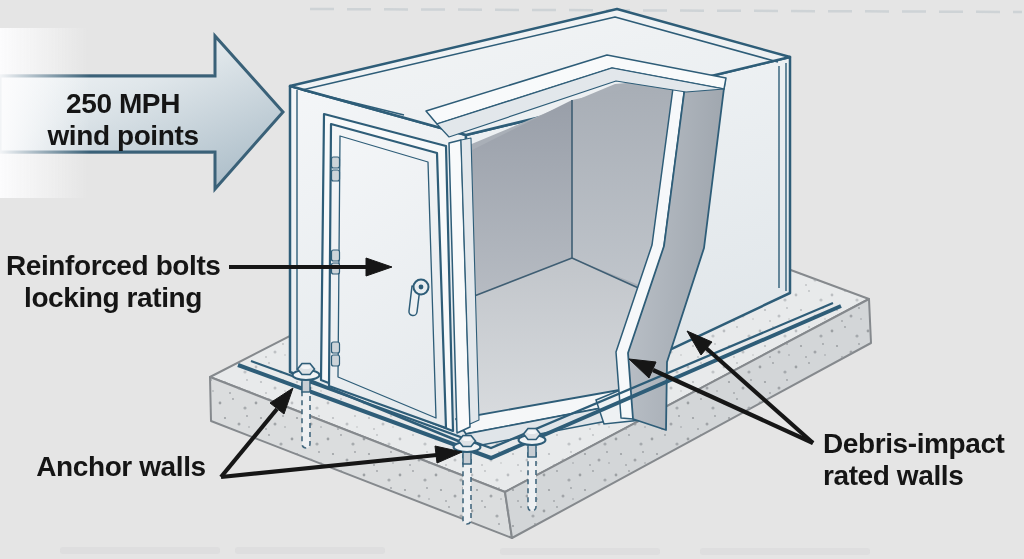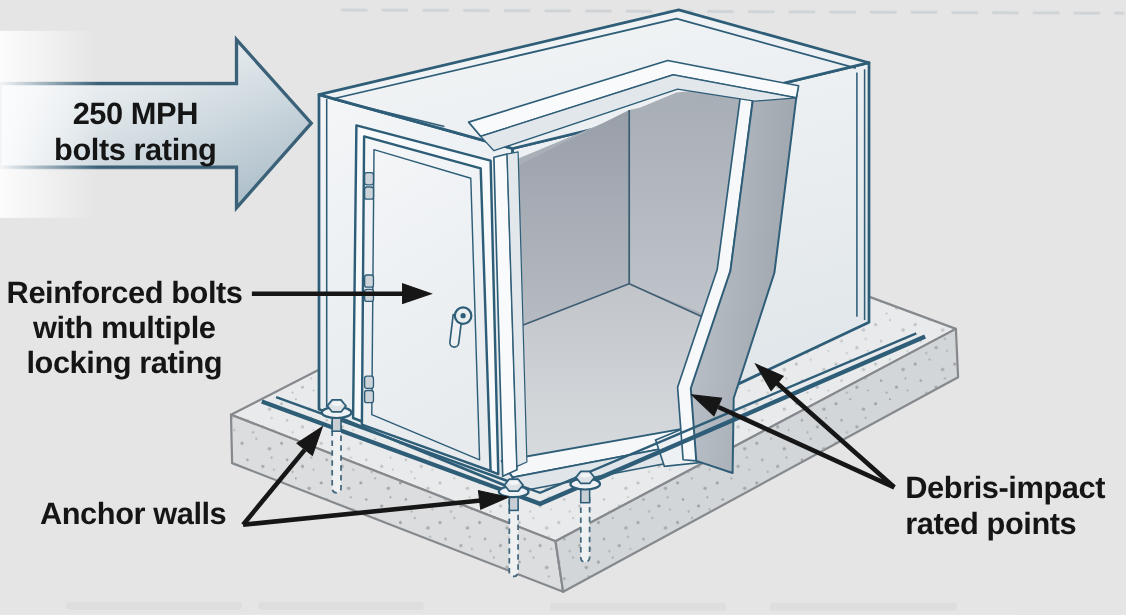--- a/index.html
+++ b/index.html
@@ -206,31 +206,30 @@
     </g>
     <g>
       <line x1="813" y1="443" x2="653" y2="370" stroke-width="4.2"></line>
       <polygon points="629,359 656,362 649,378"></polygon>
     </g>
   </g>
 </svg>
 
   <div class="lbl center" style="left:18px;top:88px;width:210px;">
     <span>250 MPH</span>
-    <span>bolts rating</span>
+    <span>wind points</span>
   </div>
 
   <div class="lbl center" style="left:6px;top:250px;width:214px;">
     <span>Reinforced bolts</span>
-    <span>with multiple</span>
     <span>locking rating</span>
   </div>
 
   <div class="lbl center" style="left:12px;top:451px;width:218px;">
     <span>Anchor walls</span>
   </div>
 
   <div class="lbl left" style="left:823px;top:428px;width:201px;">
     <span>Debris-impact</span>
-    <span>rated points</span>
+    <span>rated walls</span>
   </div>
 
 </div>
 
 </body></html>

